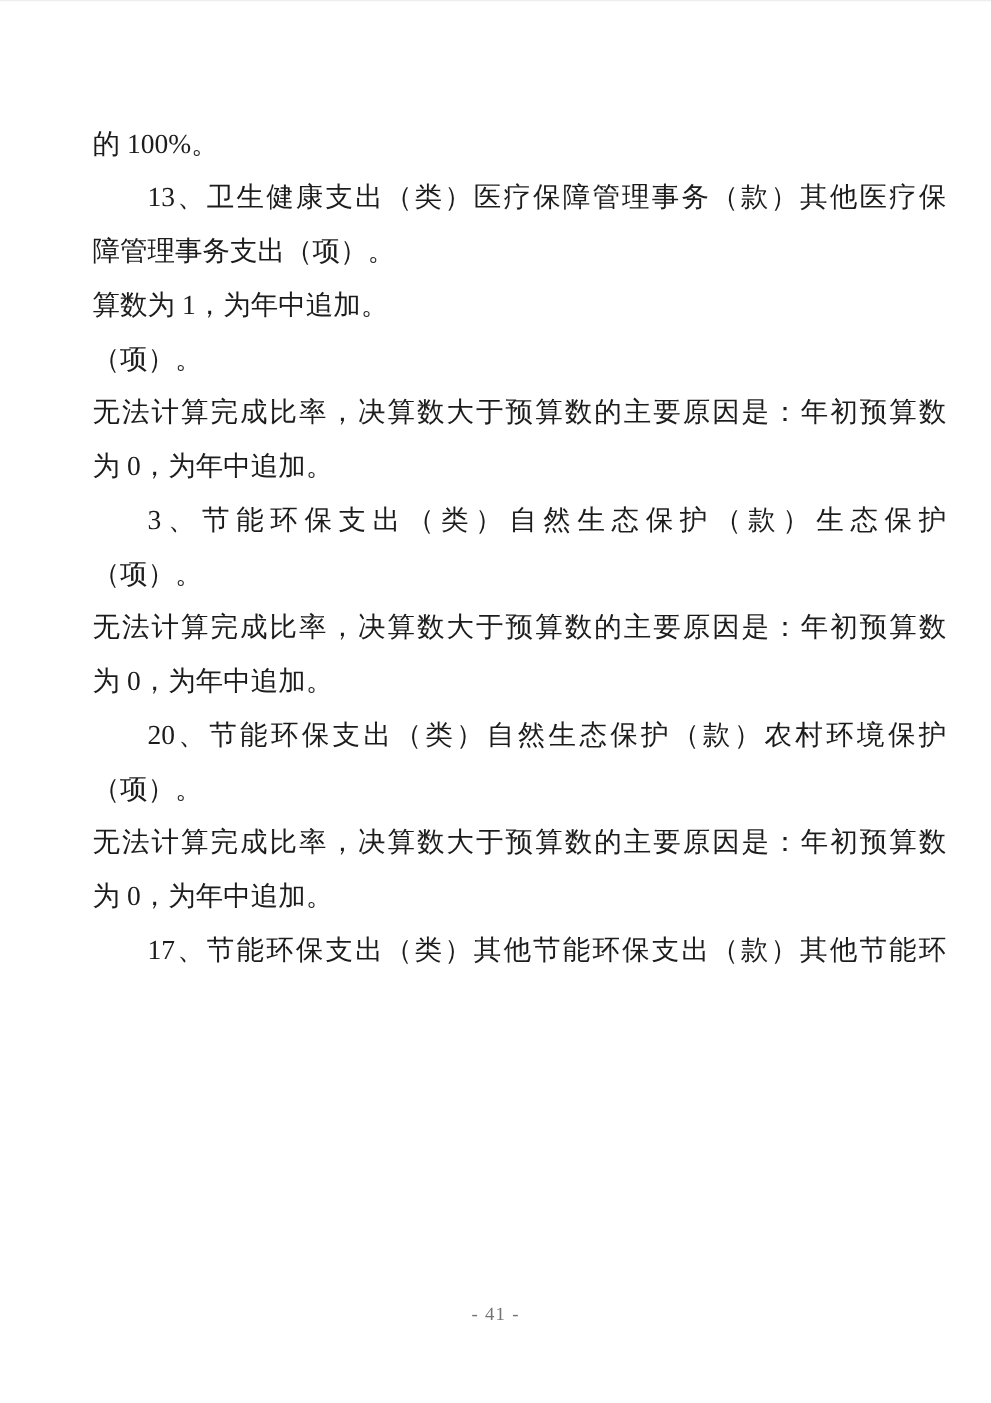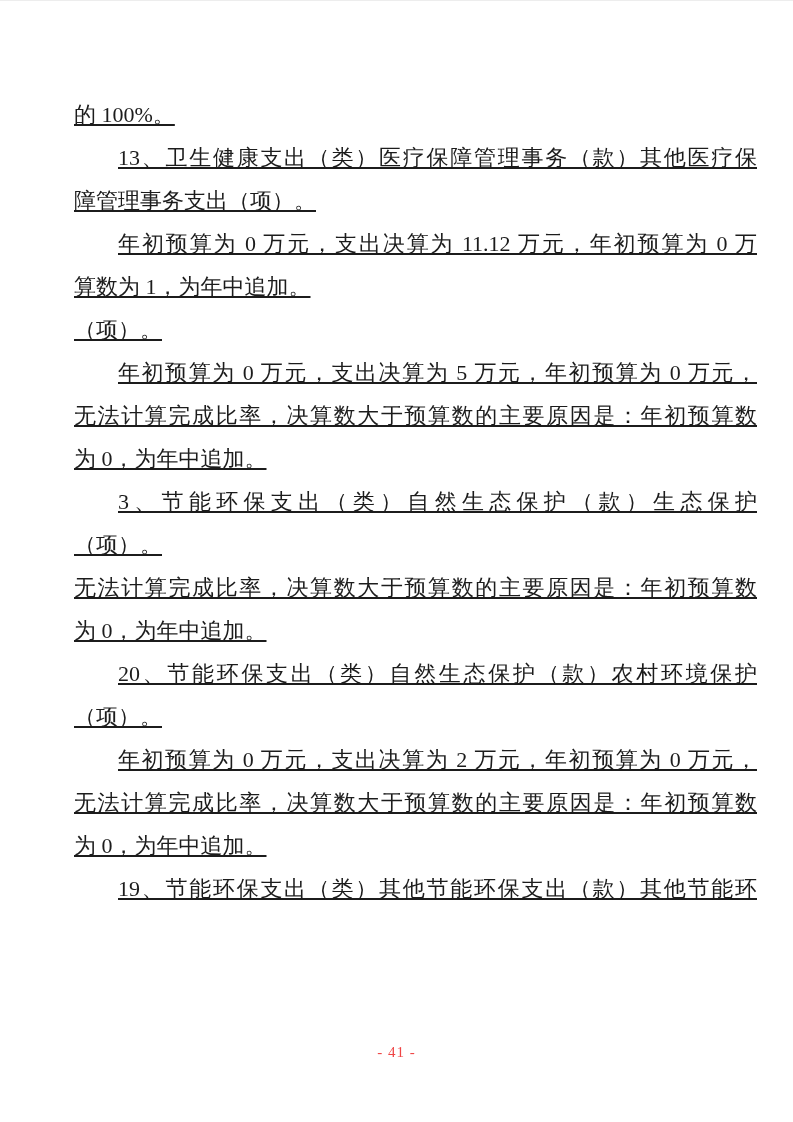--- a/index.html
+++ b/index.html
@@ -33,80 +33,76 @@
     padding: 0;
   }
   .line {
     height: 43px;
     line-height: 43px;
     font-size: 22px;
     white-space: nowrap;
     text-align: justify;
     text-align-last: justify;
     overflow: hidden;
-    text-decoration: underline;
   }
   .line.align-left {
     text-align-last: left;
   }
   .line.indent {
     text-indent: 44px;
   }
   .footer {
     position: absolute;
     top: 1036px;
     left: 0;
     width: 793px;
     height: 30px;
     line-height: 30px;
     text-align: center;
     font-size: 15px;
     letter-spacing: 1px;
-    color: #ef4444;
+    color: #737373;
   }
 </style>
 </head>
 <body>
 
 <main class="page">
   <div class="content" id="doc-body">
       <div class="para">
         <div class="line align-left">的 100%。</div>
       </div>
       <div class="para">
         <div class="line indent">13、卫生健康支出（类）医疗保障管理事务（款）其他医疗保</div>
         <div class="line align-left">障管理事务支出（项）。</div>
       </div>
       <div class="para">
-        <div class="line indent">年初预算为 0 万元，支出决算为 11.12 万元，年初预算为 0 万</div>
         <div class="line align-left">算数为 1，为年中追加。</div>
       </div>
       <div class="para">
         <div class="line align-left">（项）。</div>
       </div>
       <div class="para">
-        <div class="line indent">年初预算为 0 万元，支出决算为 5 万元，年初预算为 0 万元，</div>
         <div class="line">无法计算完成比率，决算数大于预算数的主要原因是：年初预算数</div>
         <div class="line align-left">为 0，为年中追加。</div>
       </div>
       <div class="para">
         <div class="line indent">3、节能环保支出（类）自然生态保护（款）生态保护</div>
         <div class="line align-left">（项）。</div>
       </div>
       <div class="para">
         <div class="line">无法计算完成比率，决算数大于预算数的主要原因是：年初预算数</div>
         <div class="line align-left">为 0，为年中追加。</div>
       </div>
       <div class="para">
         <div class="line indent">20、节能环保支出（类）自然生态保护（款）农村环境保护</div>
         <div class="line align-left">（项）。</div>
       </div>
       <div class="para">
-        <div class="line indent">年初预算为 0 万元，支出决算为 2 万元，年初预算为 0 万元，</div>
         <div class="line">无法计算完成比率，决算数大于预算数的主要原因是：年初预算数</div>
         <div class="line align-left">为 0，为年中追加。</div>
       </div>
       <div class="para">
-        <div class="line indent">19、节能环保支出（类）其他节能环保支出（款）其他节能环</div>
+        <div class="line indent">17、节能环保支出（类）其他节能环保支出（款）其他节能环</div>
       </div>
     </div>
   <div class="footer">- 41 -</div>
 </main>
 
 </body></html>

